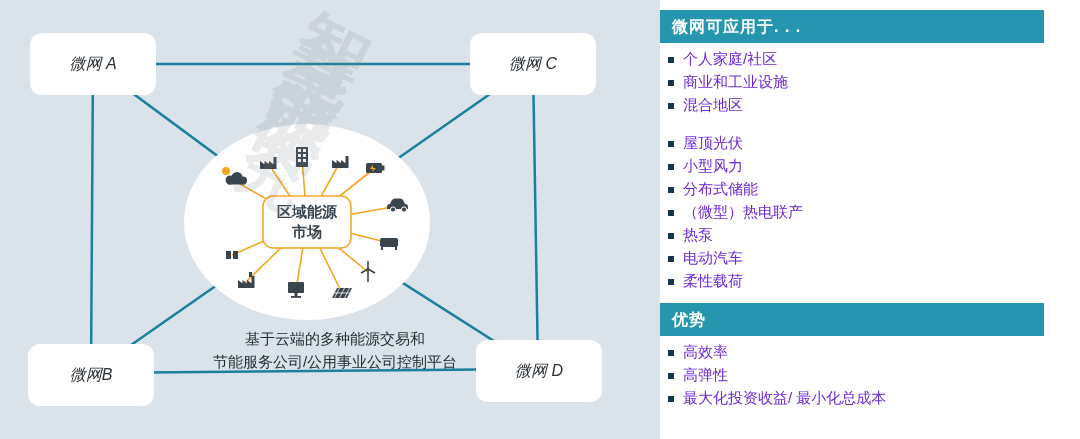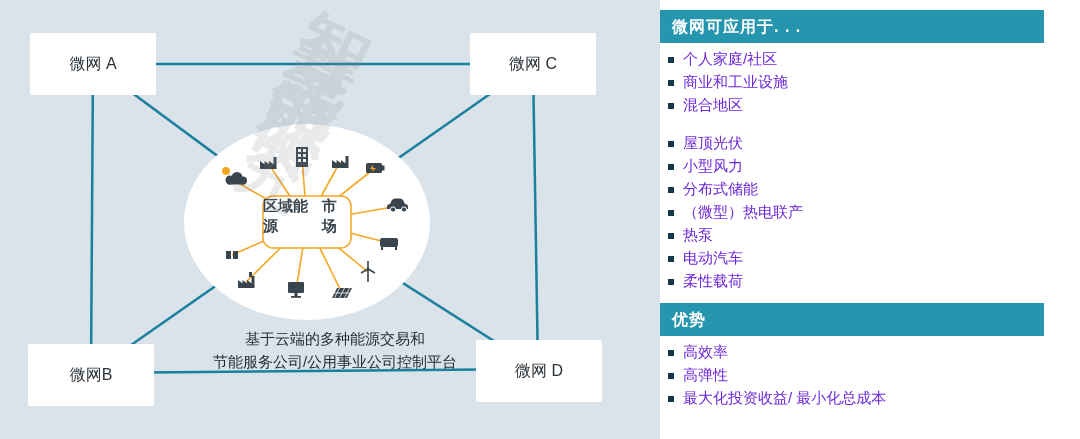--- a/index.html
+++ b/index.html
@@ -9,25 +9,25 @@
     font-family:"Liberation Sans","DejaVu Sans",sans-serif; background:#fff;
   }
   .left-bg {
     position:absolute; left:0; top:0; width:660px; height:439px;
     background:#dbe3ea;
   }
   .diagram-svg { position:absolute; left:0; top:0; z-index:1; }
   .node {
     position:absolute; width:126px; height:62px; background:#fff;
     display:flex; align-items:center; justify-content:center;
-    font-size:16px; color:#2b3238; border-radius:2px; z-index:2;
+    font-size:16px; color:#2b3238; border-radius:12px; z-index:2;font-style:italic;
   }
   .hub-label {
     position:absolute; left:263px; top:196px; width:88px; height:52px;
-    display:flex; flex-direction:row; justify-content:center;
+    display:flex; flex-direction:column; align-items:center; justify-content:center;
     font-size:15px; font-weight:bold; color:#3a444c; line-height:20px; z-index:3;
   }
   .caption {
     position:absolute; left:140px; top:327px; width:390px; text-align:center;
     font-size:15px; color:#1f2a30; line-height:23px; z-index:2;
   }
   .right-col {
     position:absolute; left:660px; top:0; width:420px; height:439px;
     background:#fff; padding-top:10px; z-index:2;
   }

